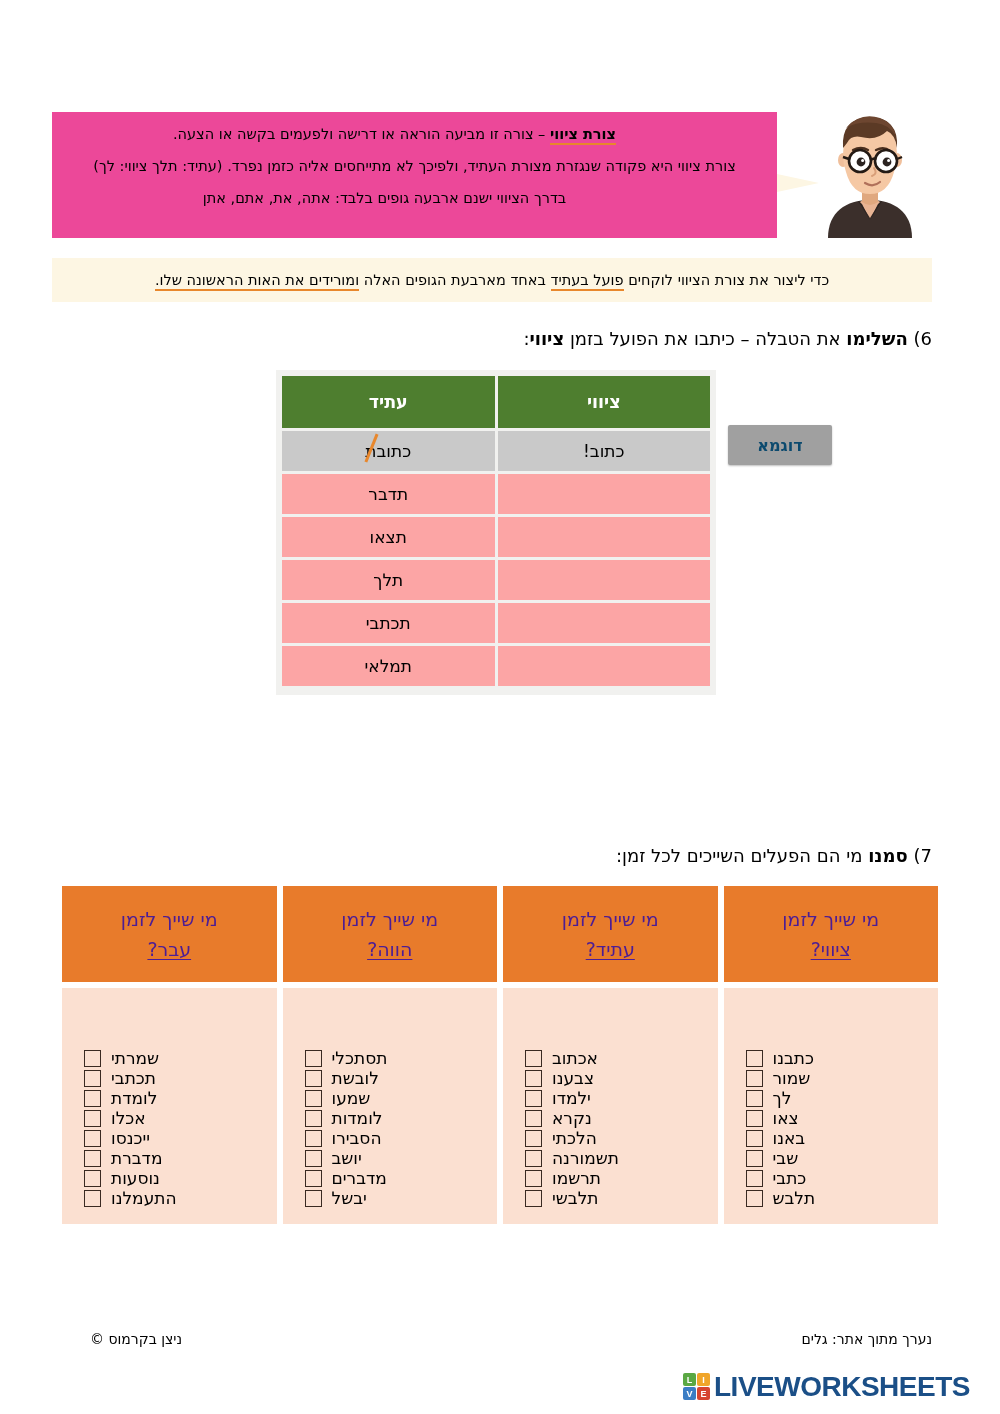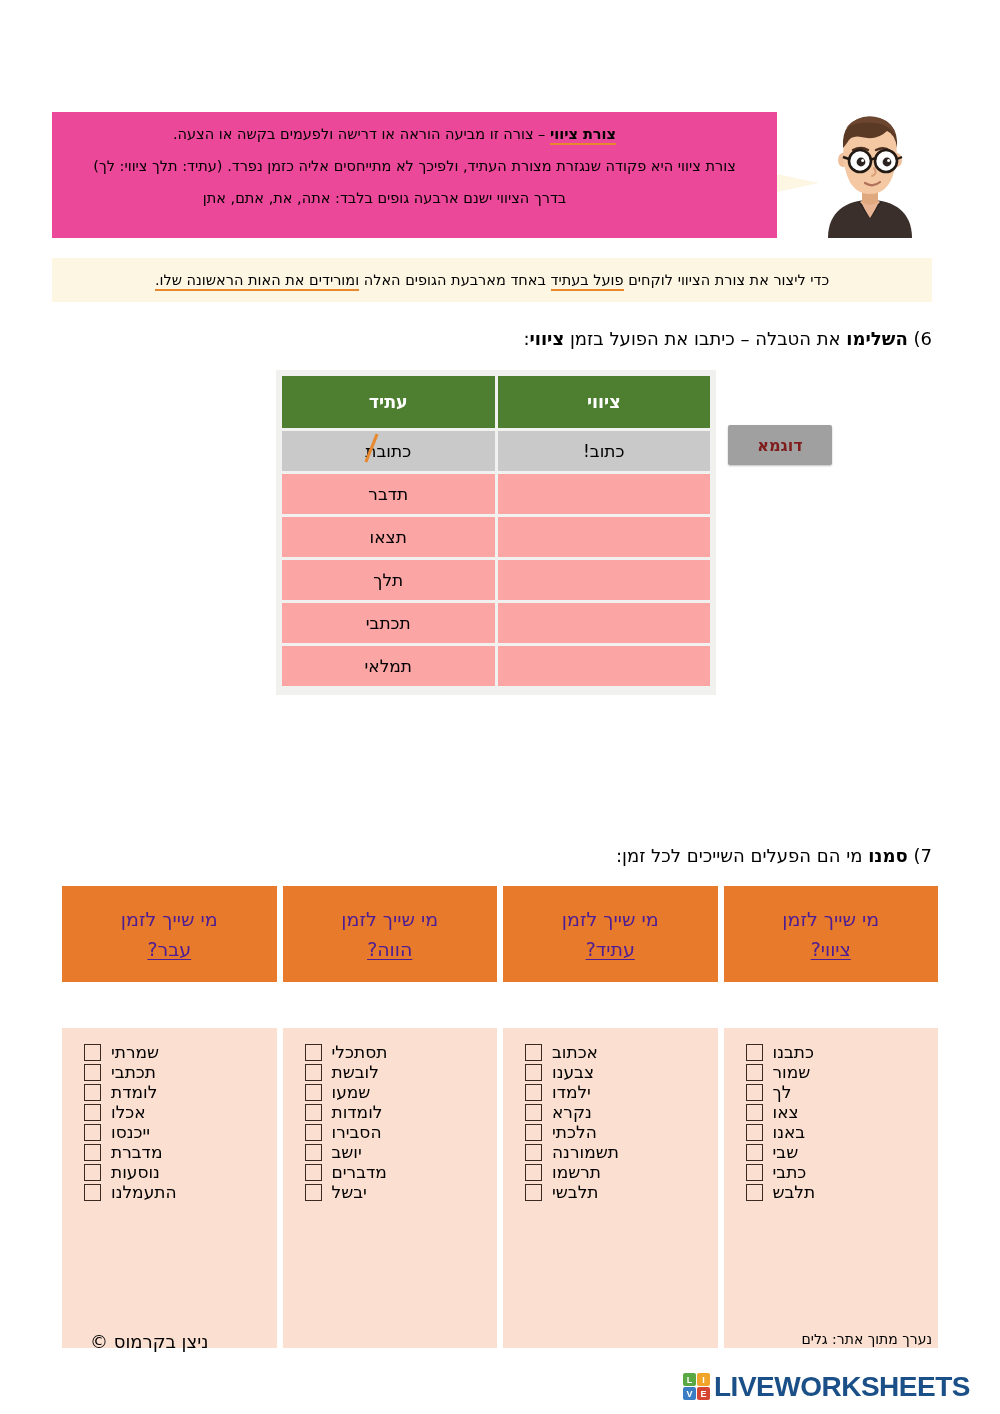--- a/index.html
+++ b/index.html
@@ -94,21 +94,21 @@
     background:#e8872c;
     transform:rotate(22deg);
     transform-origin:center;
   }
 
   
   .badge{
     position:absolute;left:728px;top:425px;
     width:104px;height:40px;
     background:#a0a0a0;
-    color:#7f1d1d;font-weight:bold;font-size:16px;
+    color:#0c4a6e;font-weight:bold;font-size:16px;
     display:flex;align-items:center;justify-content:center;
     border-radius:2px;
     box-shadow:0 1px 2px rgba(0,0,0,.25);
   }
 
   
   .q7{
     position:absolute;right:68px;top:845px;
     font-size:18px;direction:rtl;white-space:nowrap;
   }
@@ -125,22 +125,22 @@
     height:96px;
     display:flex;flex-direction:column;align-items:center;justify-content:center;
     font-size:19px;line-height:30px;text-align:center;
     direction:rtl;
   }
   .col-head .l2{text-decoration:underline;text-underline-offset:3px;}
   .col-body{
     background:#fbe0d1;
     padding:14px 22px 16px 22px;
     box-sizing:border-box;
-    height:320px;
-    display:flex;flex-direction:column;justify-content:flex-start;margin-top:40px;
+    height:236px;
+    display:flex;flex-direction:column;justify-content:flex-end;
   }
   .item{
     display:flex;flex-direction:row-reverse;align-items:center;justify-content:flex-start;
     direction:rtl;gap:10px;
     font-size:17px;
   }
   .cbx{
     width:15px;height:15px;
     border:1.6px solid #3a2a22;
     background:transparent;
@@ -148,21 +148,21 @@
   }
   .item .lbl{white-space:nowrap;}
 
   
   .foot-right{
     position:absolute;right:68px;top:1331px;
     font-size:14px;direction:rtl;
   }
   .foot-left{
     position:absolute;left:90px;top:1331px;
-    font-size:18px;direction:rtl;
+    font-size:14px;direction:rtl;
   }
 
   
   .lw{
     position:absolute;left:683px;top:1371px;
     display:flex;flex-direction:row;align-items:center;gap:4px;
     direction:ltr;
   }
   .lw-squares{display:grid;grid-template-columns:13px 13px;grid-template-rows:13px 13px;gap:1px;}
   .lw-sq{

